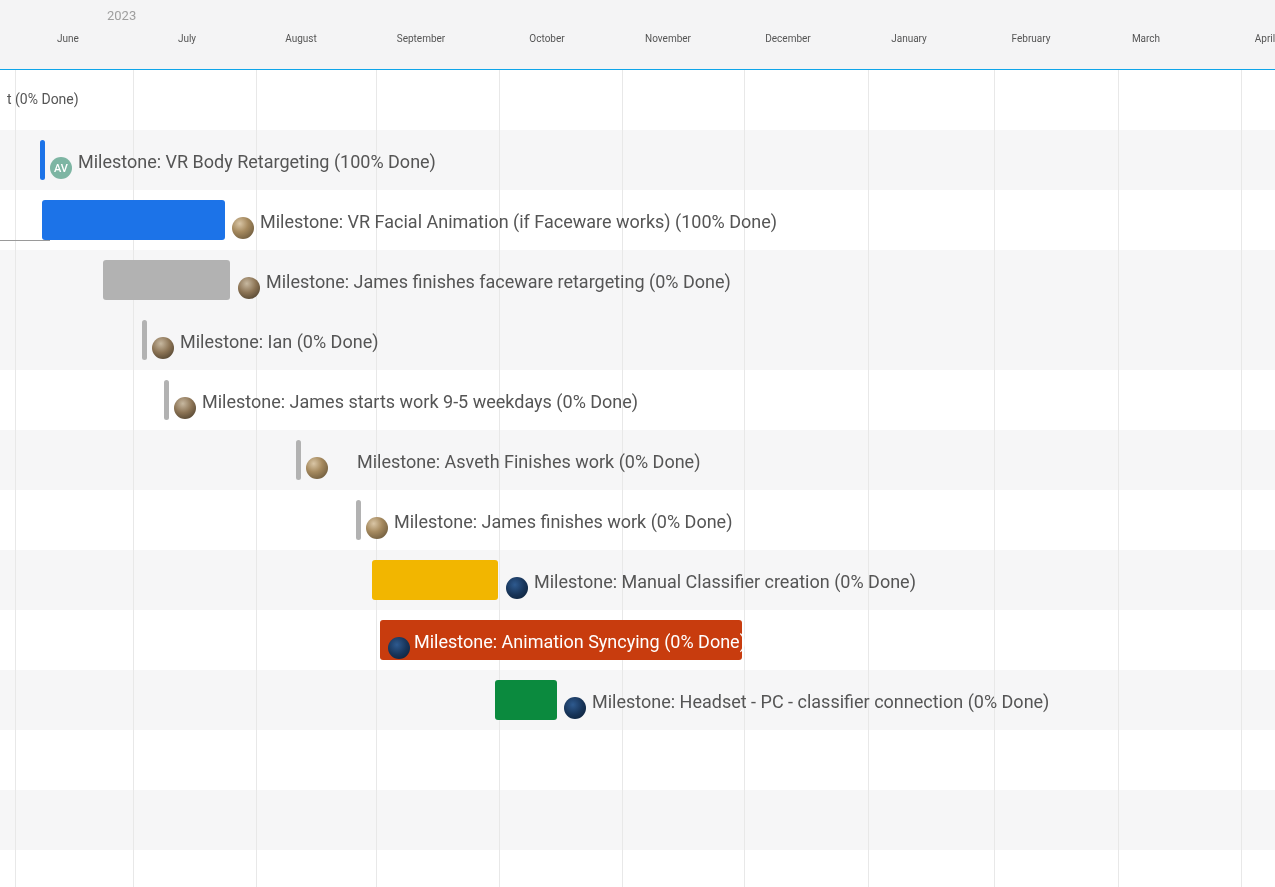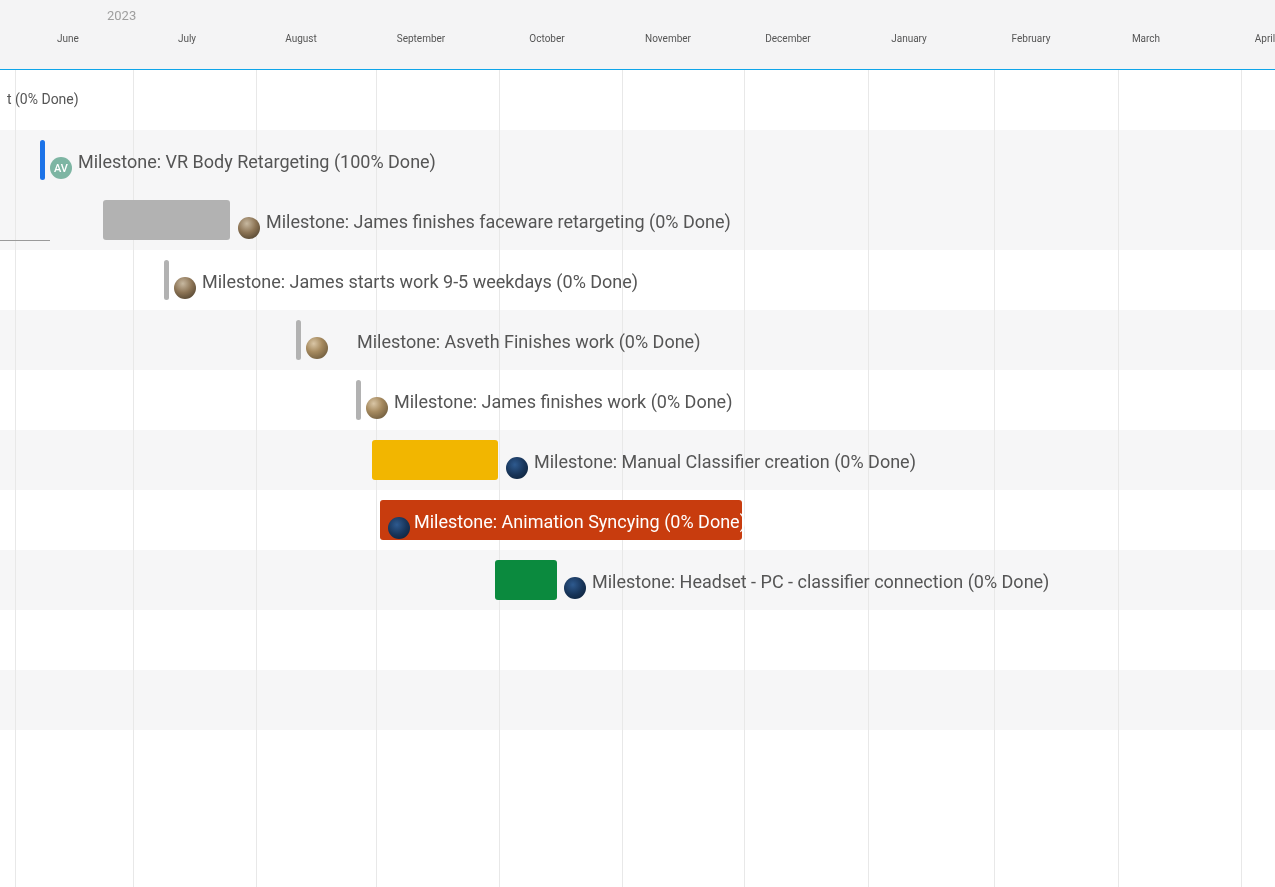--- a/index.html
+++ b/index.html
@@ -159,24 +159,34 @@
 
 <div class="rows" id="rows-container">
     <div class="row">
       <div class="partial-label" style="left: 7px;">t (0% Done)</div>
     </div>
     <div class="row shaded">
       <div class="thin-bar" style="left: 40px; background: rgb(28, 115, 232);"></div>
       <div class="avatar avatar-initials" style="left: 50px;">AV</div>
       <div class="task-label" style="left: 78px;">Milestone: VR Body Retargeting (100% Done)</div>
     </div>
+    <div class="row">
+      <div class="bar" style="left: 42px; width: 183px; background: rgb(28, 115, 232);"></div>
+      <div class="avatar avatar-photo1" style="left: 232px;"></div>
+      <div class="task-label" style="left: 260px;">Milestone: VR Facial Animation (if Faceware works) (100% Done)</div>
+    </div>
     <div class="row shaded">
       <div class="bar" style="left: 103px; width: 127px; background: rgb(178, 178, 178);"></div>
       <div class="avatar avatar-photo2" style="left: 238px;"></div>
       <div class="task-label" style="left: 266px;">Milestone: James finishes faceware retargeting (0% Done)</div>
+    </div>
+    <div class="row shaded">
+      <div class="thin-bar" style="left: 142px; background: rgb(178, 178, 178);"></div>
+      <div class="avatar avatar-photo2" style="left: 152px;"></div>
+      <div class="task-label" style="left: 180px;">Milestone: Ian (0% Done)</div>
     </div>
     <div class="row">
       <div class="thin-bar" style="left: 164px; background: rgb(178, 178, 178);"></div>
       <div class="avatar avatar-photo2" style="left: 174px;"></div>
       <div class="task-label" style="left: 202px; text-align: right;">Milestone: James starts work 9-5 weekdays (0% Done)</div>
     </div>
     <div class="row shaded">
       <div class="thin-bar" style="left: 296px; background: rgb(178, 178, 178);"></div>
       <div class="avatar avatar-photo1" style="left: 306px;"></div>
       <div class="task-label" style="left: 334px; margin-left: 23px;">Milestone: Asveth Finishes work (0% Done)</div>

